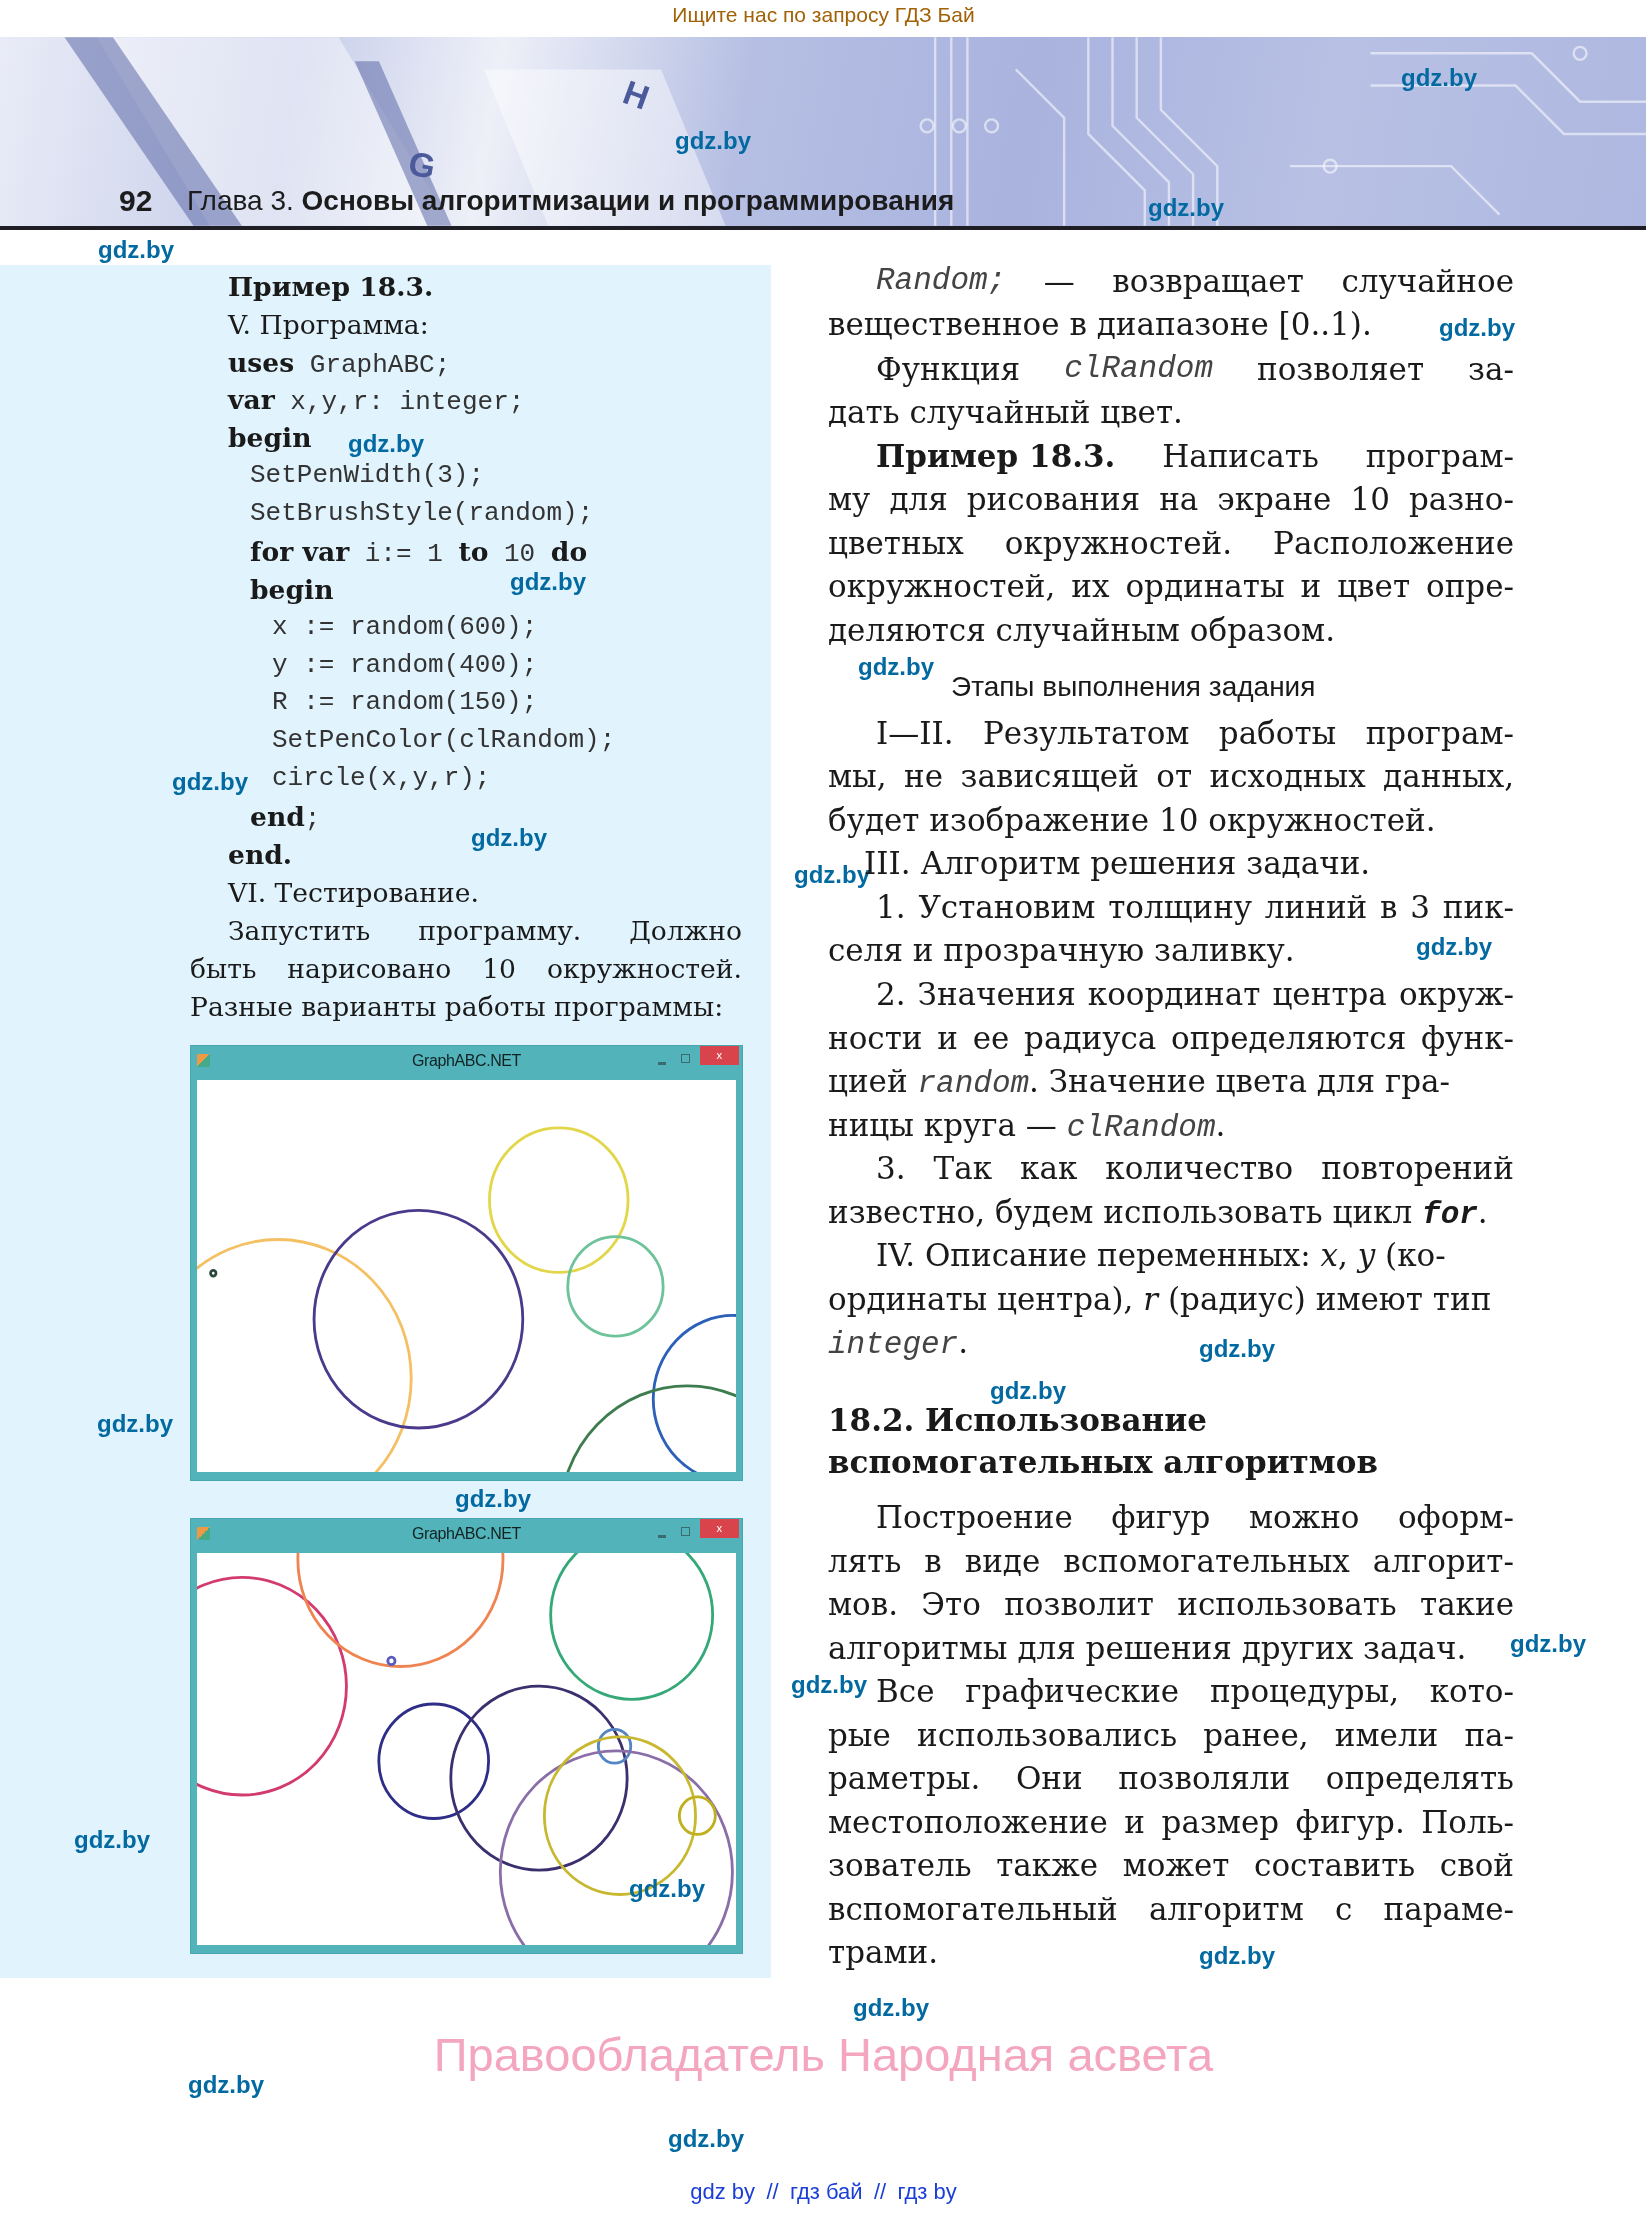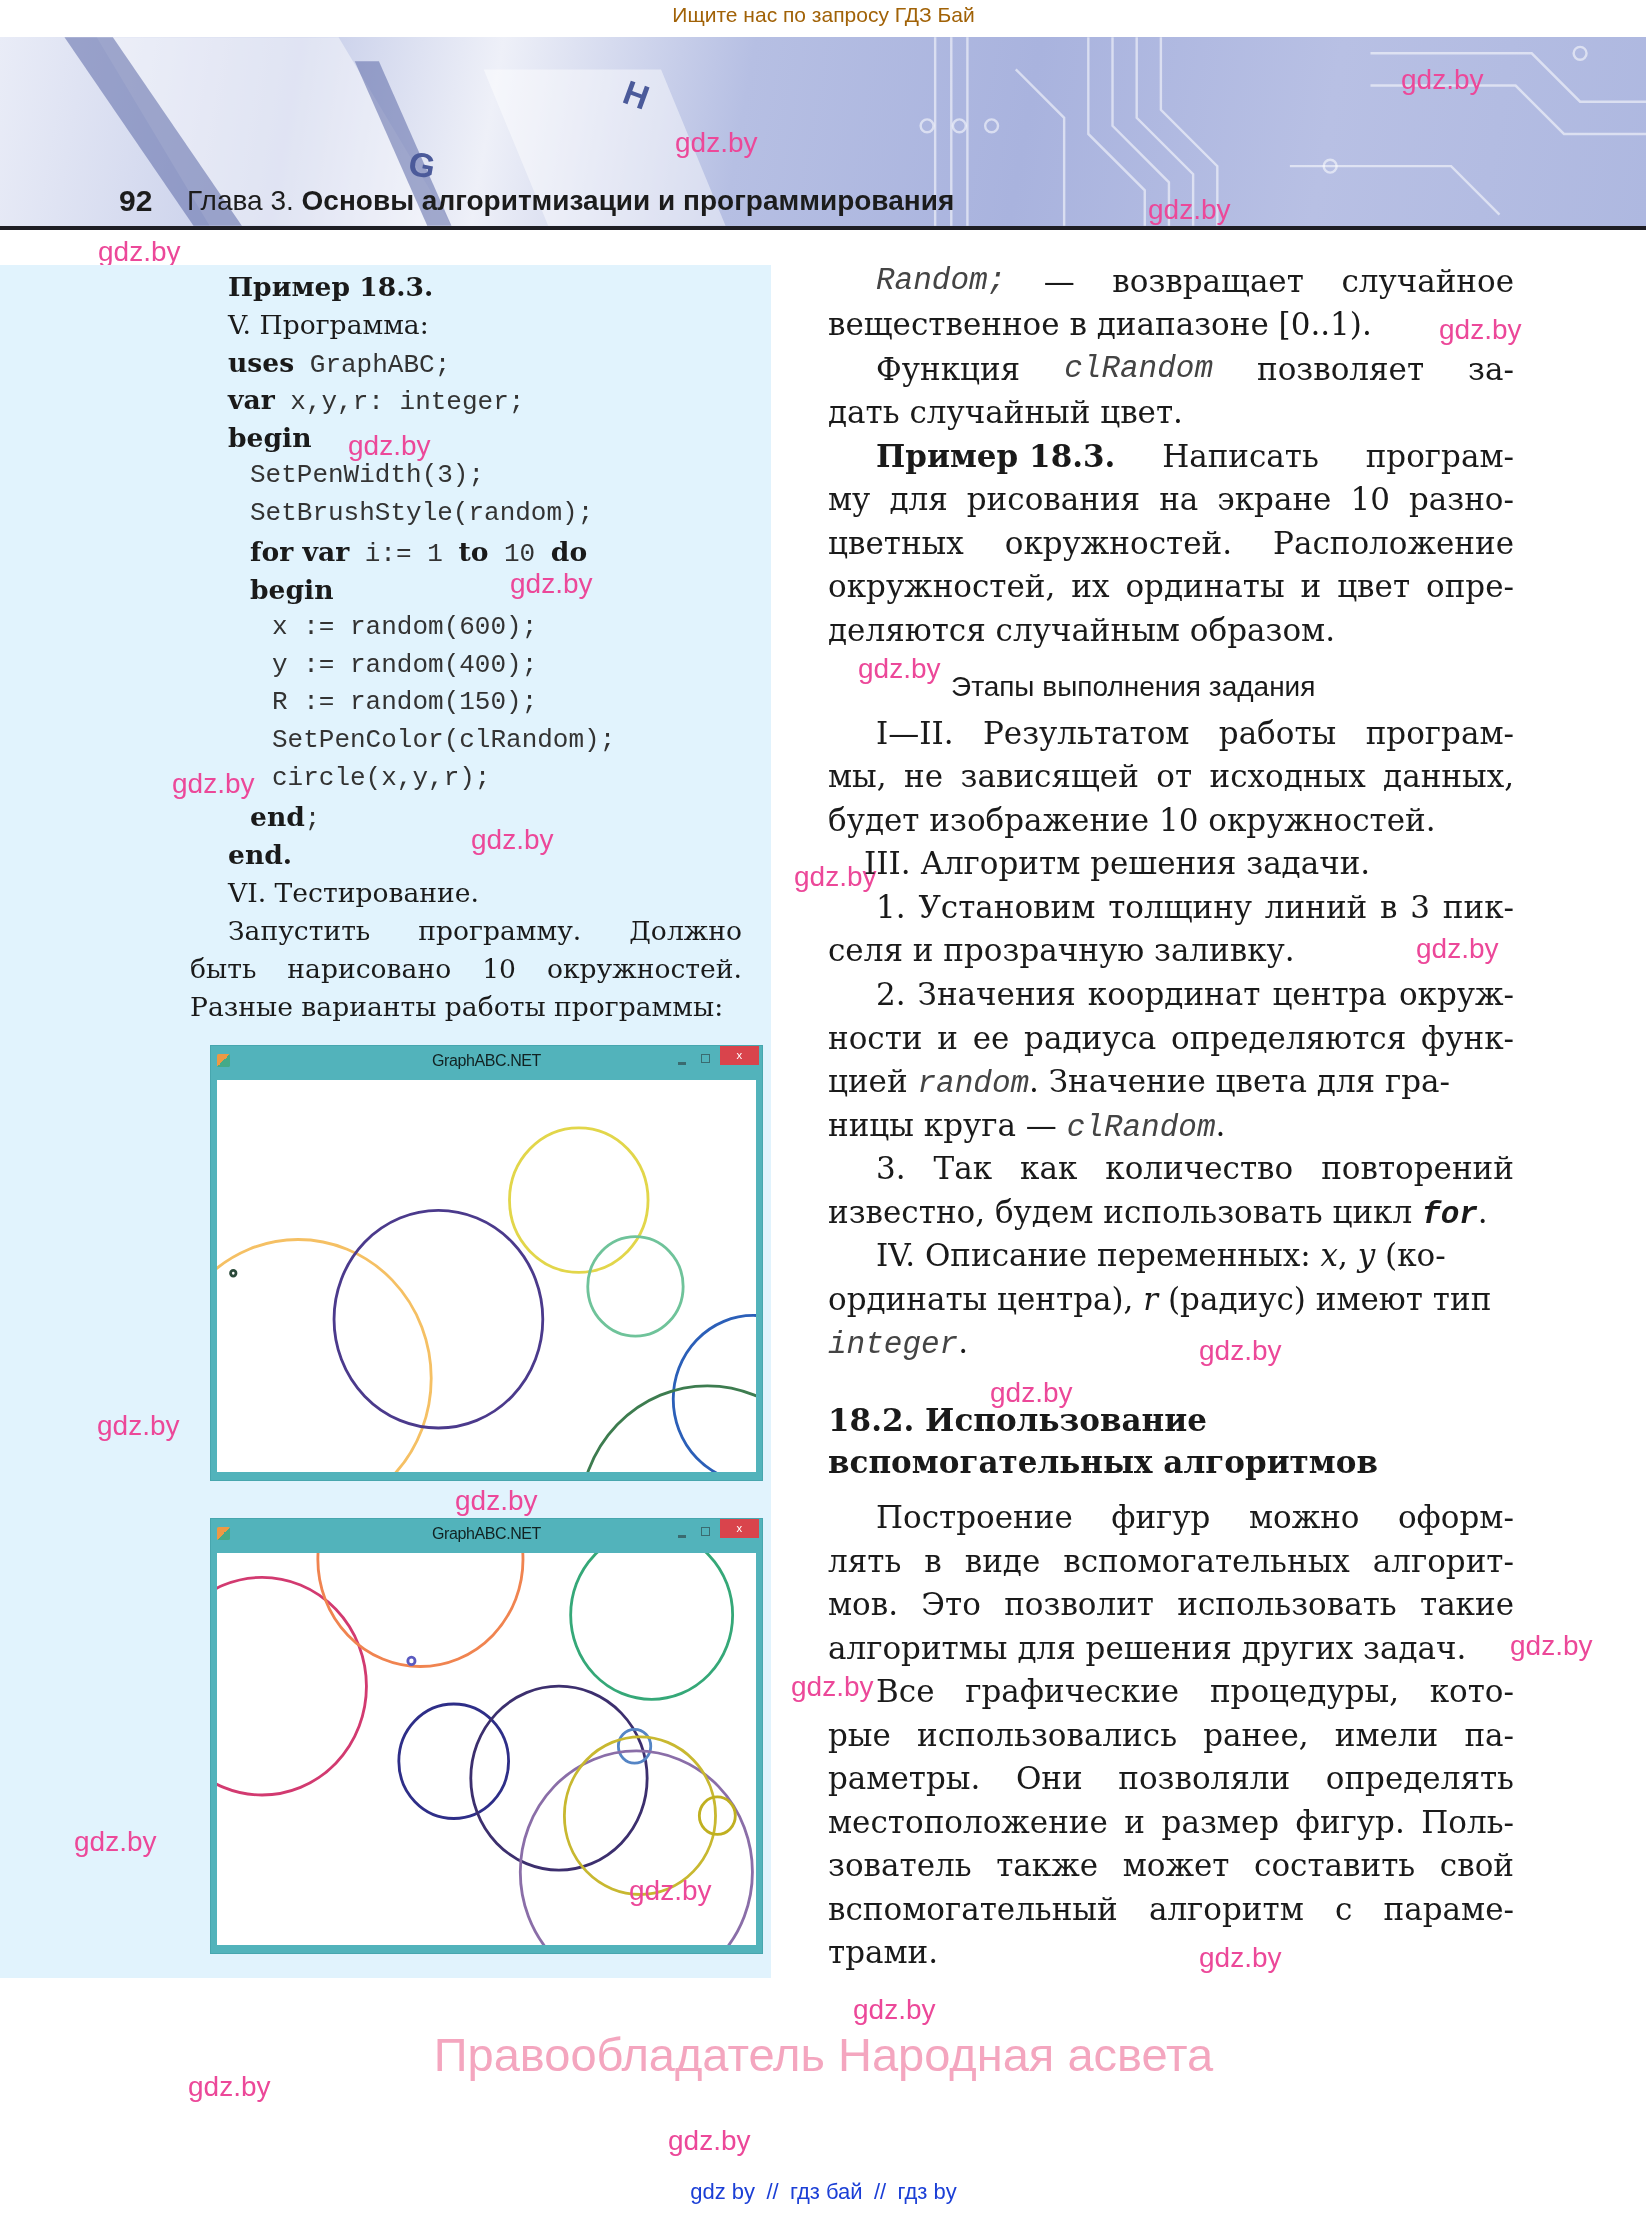--- a/index.html
+++ b/index.html
@@ -8,30 +8,30 @@
   .abs { position:absolute; }
   .top-note { left:0; right:0; top:3.2px; text-align:center; font-family:"Liberation Sans",sans-serif;
               font-size:21px; color:#a16207; }
   .banner { left:0; top:37px; width:1647px; height:189px; overflow:hidden;
             background: linear-gradient(100deg,#e9ecf7 0%,#c6cde9 18%,#eef0f8 30%,#b6bfe3 45%,#a9b3de 62%,#b8c0e4 80%,#aeb8e0 100%); }
   .banner svg { position:absolute; left:0; top:0; }
   .banner-line { left:0; top:226px; width:1647px; height:4px; background:#1e1e24; }
   .header-num { left:119px; top:184px; font-family:"Liberation Sans",sans-serif; font-weight:bold; font-size:30px; color:#1c1c1c; }
   .header-title { left:187px; top:185px; font-family:"Liberation Sans",sans-serif; font-size:28px; color:#1c1c1c; white-space:nowrap; }
   .header-title b { font-weight:bold; }
-  .wm { font-family:"Liberation Sans",sans-serif; font-size:28px; color:#ec4899; white-space:nowrap; }
+  .wm { font-family:"Liberation Sans",sans-serif; font-size:24px; color:#0369a1; white-space:nowrap;font-weight:bold; }
   .panel { left:0; top:265px; width:771px; height:1713px; background:#e1f3fd; }
   .code { font-family:"Liberation Mono","DejaVu Sans Mono",monospace; font-size:26px; color:#333; white-space:pre; }
   .kw { font-family:"DejaVu Serif","Liberation Serif",serif; font-weight:bold; color:#1a1a1a; font-size:26.6px; }
   .ln { position:absolute; white-space:nowrap; }
   .serif { font-family:"DejaVu Serif","Liberation Serif",serif; font-size:26.6px; color:#1a1a1a; }
   .rtext { font-family:"DejaVu Serif","Liberation Serif",serif; font-size:31px; color:#1a1a1a; }
   .just { display:flex; justify-content:space-between; }
   .mono { font-family:"Liberation Mono","DejaVu Sans Mono",monospace; color:#444;font-style:italic; }
-  .gwin { position:absolute; background:#52b3bb; border:1.6px solid #47a6ae; box-sizing:border-box;margin-left:20px; }
+  .gwin { position:absolute; background:#52b3bb; border:1.6px solid #47a6ae; box-sizing:border-box; }
   .gwin .tbar { position:absolute; left:0; top:0; right:0; height:34px; }
   .gwin .ttl { position:absolute; left:0; right:0; top:5.6px; text-align:center; font-family:"Liberation Sans",sans-serif; font-size:16px; color:#122; letter-spacing:-0.4px; }
   .gwin .appicon { position:absolute; left:6.4px; top:8px; width:13px; height:13px;
                    background:linear-gradient(135deg,#e94 0 50%,#4a8 50% 100%); border-radius:1.6px; }
   .gwin .minb { position:absolute; right:76px; top:11.3px; width:8px; height:3.2px; background:#3a6b70; top:16px; }
   .gwin .maxb { position:absolute; right:52px; top:8px; width:8.9px; height:8.9px; border:1.6px solid #3a6b70; box-sizing:border-box; }
   .gwin .closeb { position:absolute; right:3.2px; top:0; width:39px; height:19.3px; background:#d9444c; color:#fff; font-family:"Liberation Sans",sans-serif; font-size:11.3px; text-align:center; line-height:19.3px; }
   .gwin .canvas { position:absolute; left:6.4px; right:6.4px; top:34px; bottom:8px; background:#fff; overflow:hidden; }
   .copyright { left:0; width:1647px; top:2027px; text-align:center; font-family:"Liberation Sans",sans-serif; font-size:47px; color:#f4a6bf; }
   .footer { left:0; width:1647px; top:2179px; text-align:center; font-family:"Liberation Sans",sans-serif; font-size:22px; color:#1b3fd6; }

